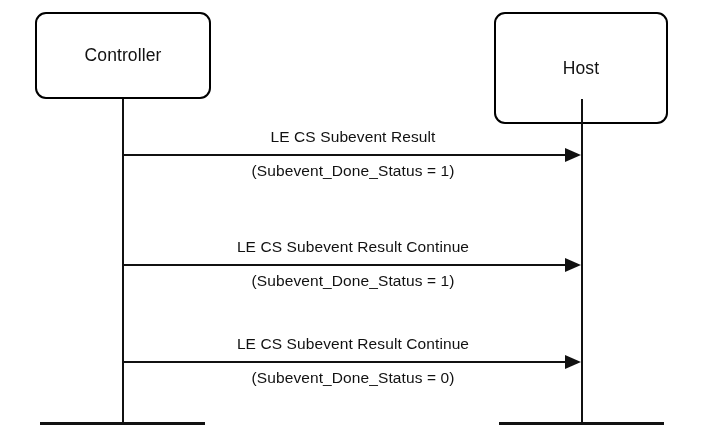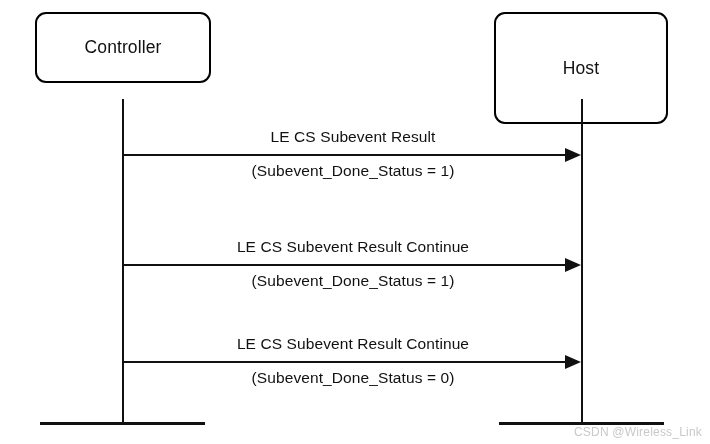--- a/index.html
+++ b/index.html
@@ -28,21 +28,21 @@
     display: flex;
     align-items: center;
     justify-content: center;
   }
   .actor-label {
     font-size: 17.5px;
     color: #111111;
     letter-spacing: 0.1px;
     white-space: nowrap;
   }
-  #actor-controller-box { left: 35px;  top: 12px; width: 176px; height: 71px; text-align: right; }
+  #actor-controller-box { left: 35px;  top: 12px; width: 176px; height: 87px; text-align: right; }
   #actor-host-box       { left: 494px; top: 12px; width: 174px; height: 112px; }
 
   
   .lifeline {
     position: absolute;
     width: 2.4px;
     background: #111111;
   }
   #lifeline-controller { left: 121.8px; top: 99px; height: 325px; }
   #lifeline-host       { left: 580.8px; top: 99px; height: 325px; }
@@ -145,15 +145,14 @@
     <div class="msg-label-bottom">(Subevent_Done_Status = 1)</div>
   </div>
 
   <div id="message-3" class="message">
     <div class="msg-label-top">LE CS Subevent Result Continue</div>
     <div class="msg-line"></div>
     <div class="msg-arrowhead"></div>
     <div class="msg-label-bottom">(Subevent_Done_Status = 0)</div>
   </div>
 
-  <div id="watermark">CSDN @Wireless_Link</div>
 
 </div>
 
 </body></html>

